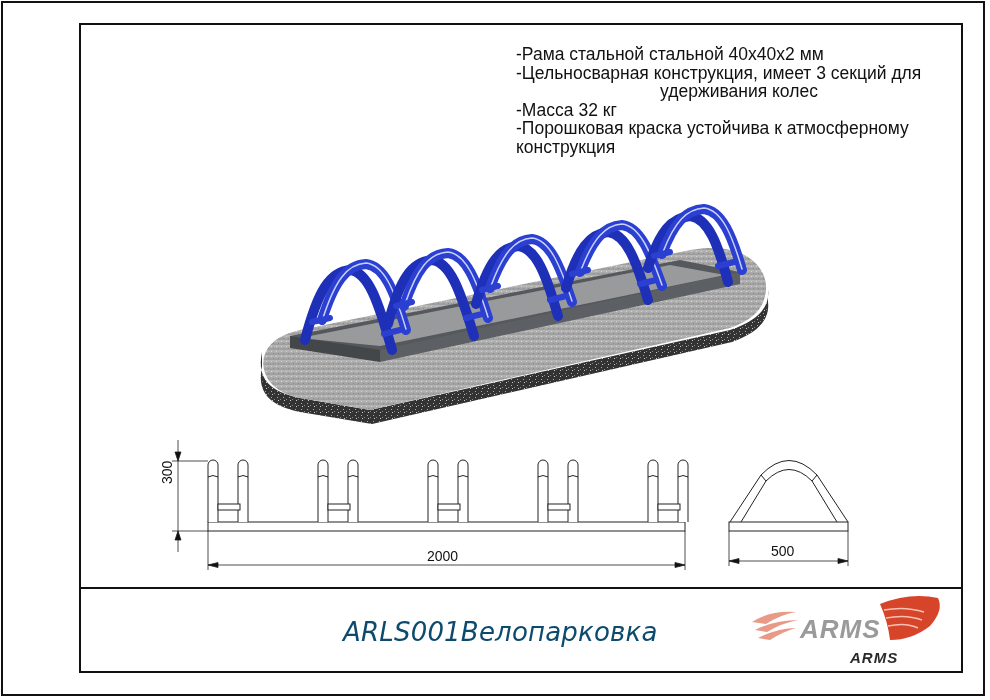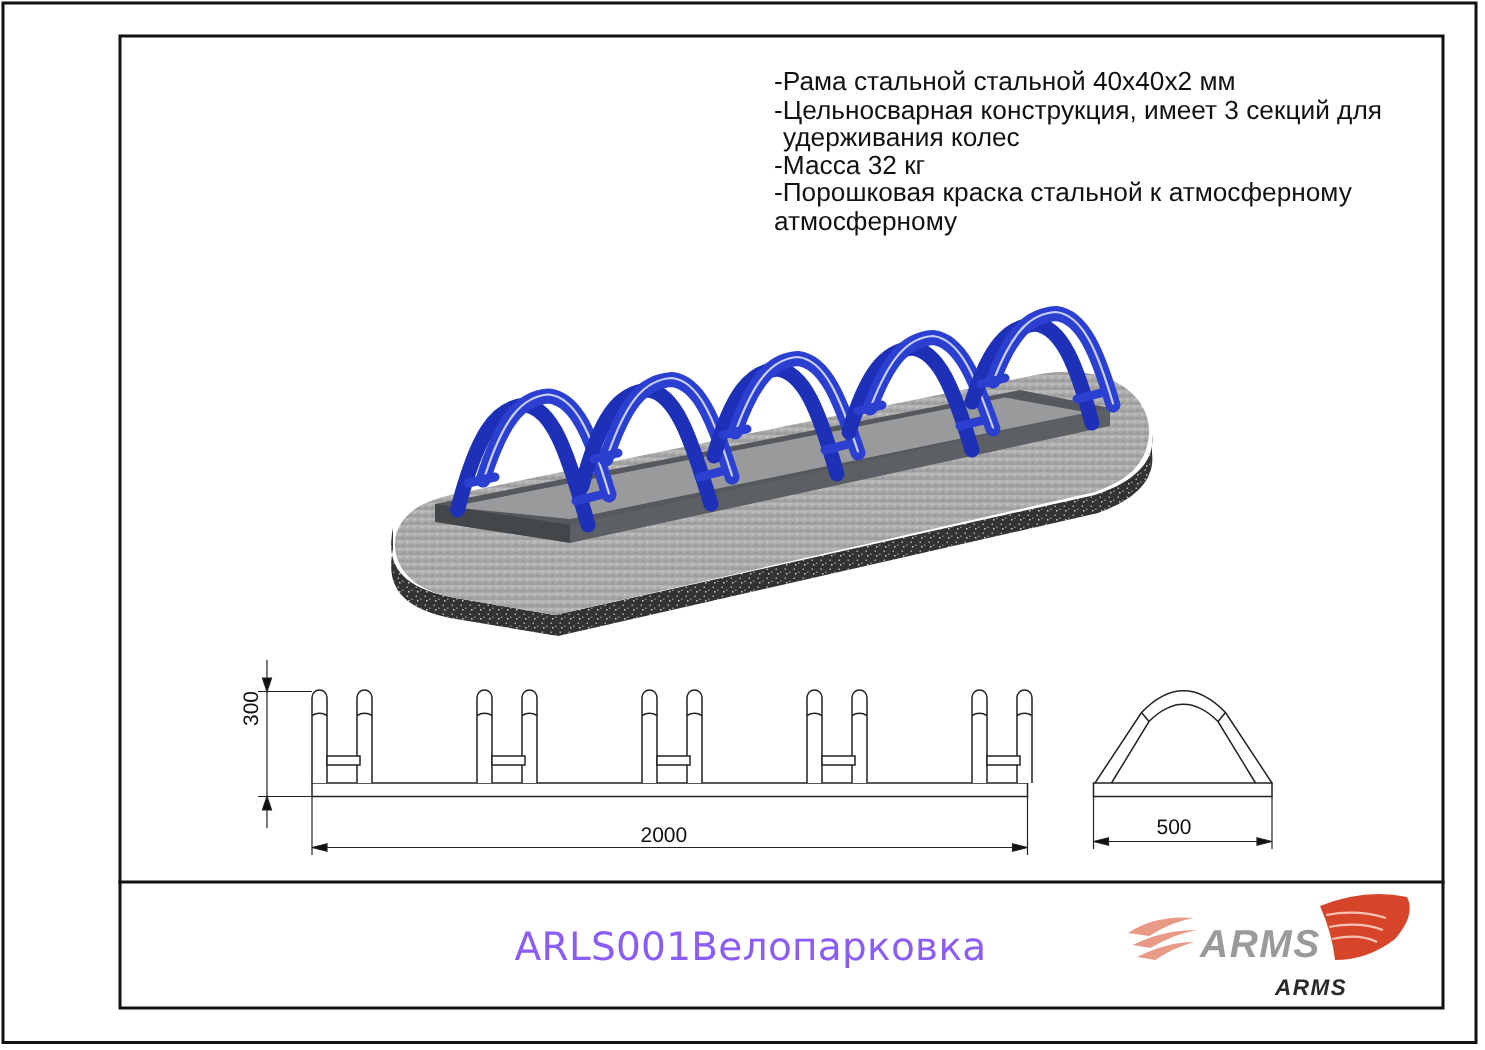--- a/index.html
+++ b/index.html
@@ -2,39 +2,39 @@
 <html><head>
   <meta charset="utf-8">
   <style>
     html, body { margin: 0; padding: 0; background: #ffffff; }
     body { width: 990px; height: 700px; position: relative; overflow: hidden; font-family: "Liberation Sans", sans-serif; }
     .outer-frame { position: absolute; left: 1px; top: 1px; width: 984px; height: 695px; border: 2px solid #111; box-sizing: border-box; }
     .inner-frame { position: absolute; left: 79px; top: 23px; width: 884px; height: 650px; border: 2px solid #111; box-sizing: border-box; }
     .title-divider { position: absolute; left: 79px; top: 587px; width: 884px; height: 2px; background: #111; }
     .spec-list { position: absolute; left: 516px; top: 45px; width: 440px; font-size: 17.5px; line-height: 18.6px; color: #111; }
     .spec-line { white-space: nowrap; }
-    .spec-line.indent { padding-left: 6px; }
-    .title-text { position: absolute; left: 343px; top: 617px; font-family: "DejaVu Sans", sans-serif; font-size: 26px; letter-spacing: 0.2px; color: #8b5cf6; }
+    .spec-line.indent { padding-left: 6px; text-align: center; }
+    .title-text { position: absolute; left: 343px; top: 617px; font-family: "DejaVu Sans", sans-serif; font-size: 26px; letter-spacing: 0.2px; color: #0c4a6e; font-style: italic; }
     svg { position: absolute; left: 0; top: 0; }
     .dim-label { font-family: "Liberation Sans", sans-serif; font-size: 14px; fill: #111; }
   </style>
 </head>
 <body>
 
 <div class="outer-frame"></div>
 <div class="inner-frame"></div>
 <div class="title-divider"></div>
 
 <div class="spec-list">
   <div class="spec-line">-Рама стальной стальной 40х40х2 мм</div>
   <div class="spec-line">-Цельносварная конструкция, имеет 3 секций для</div>
   <div class="spec-line indent"> удерживания колес</div>
   <div class="spec-line">-Масса 32 кг</div>
-  <div class="spec-line">-Порошковая краска стальной к атмосферному</div>
-  <div class="spec-line">атмосферному</div>
+  <div class="spec-line">-Порошковая краска устойчива к атмосферному</div>
+  <div class="spec-line">конструкция</div>
 </div>
 
 <svg width="990" height="700" viewBox="0 0 990 700">
   <defs>
     <linearGradient id="baseTop" x1="0" y1="0" x2="0" y2="1">
       <stop offset="0" stop-color="#b8b8b8"></stop>
       <stop offset="1" stop-color="#9c9c9c"></stop>
     </linearGradient>
     <pattern id="speckle" width="6" height="6" patternUnits="userSpaceOnUse">
       <rect width="6" height="6" fill="#333"></rect>

